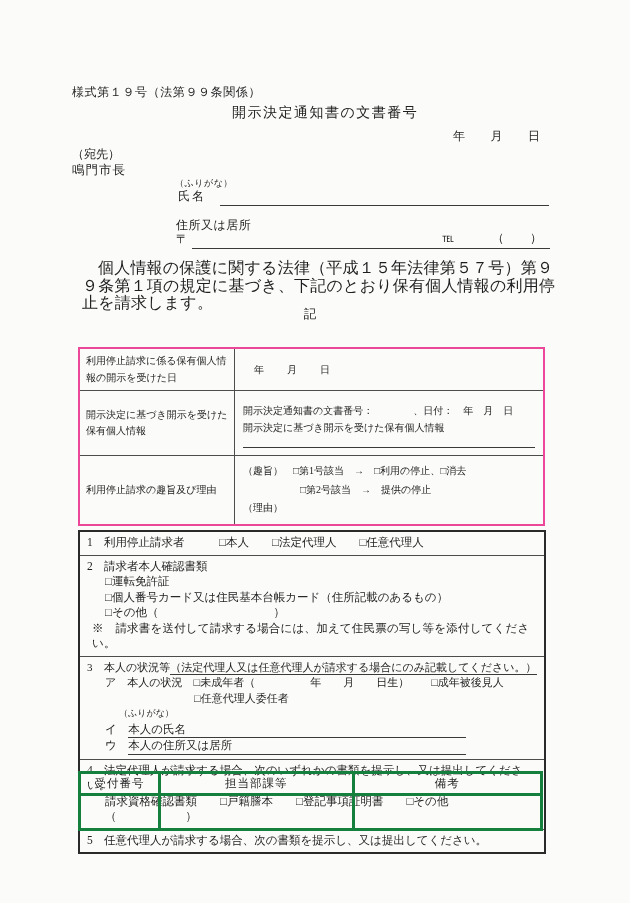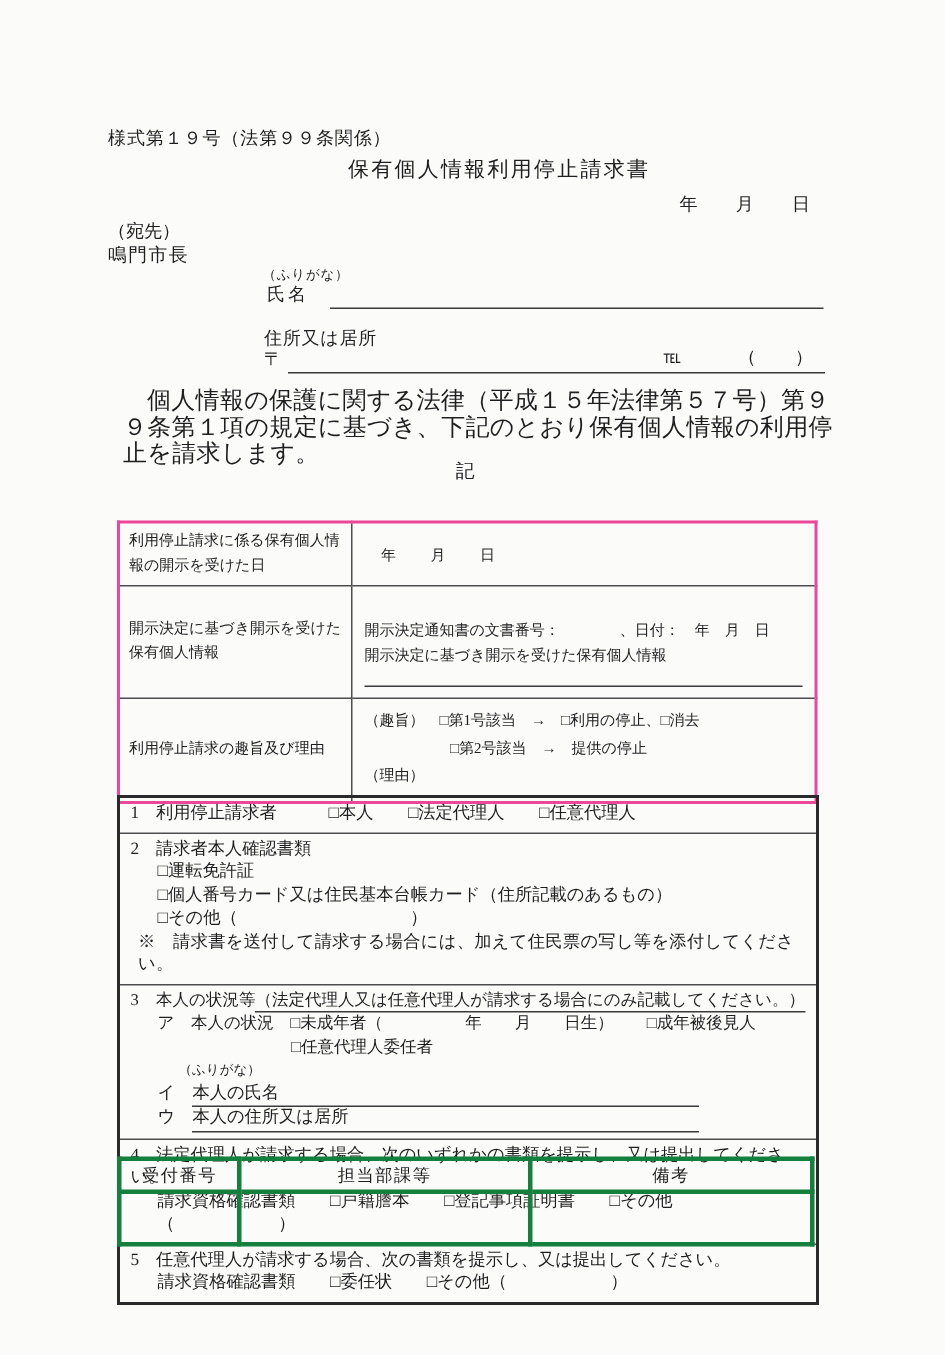--- a/index.html
+++ b/index.html
@@ -36,21 +36,21 @@
 
   
   table{border-collapse:collapse;}
   .table1{top:347px;left:78px;width:467px;font-size:10px;border:2px solid #ec4899;}
   .table1 td{border:1px solid #4d4d4d;vertical-align:middle;}
   .table1 .label-cell{width:157px;padding:4px 6px;line-height:16.5px;}
   .table1 .r1{height:38px;}
   .table1 .r2{height:60px;}
   .table1 .r3{height:55px;}
   .t1-date{padding-left:18px;letter-spacing:1px;}
-  .t1-r2-cell{vertical-align:top;padding:21px 8px 0 8px;line-height:17px;margin-left:20px;}
+  .t1-r2-cell{vertical-align:top;padding:11px 8px 0 8px;line-height:17px;margin-left:20px;}
   .t1-underline{width:292px;height:11px;border-bottom:1px solid #3a3a3a;margin-bottom:7px;}
   .t1-r3-cell{vertical-align:top;padding:6px 8px;line-height:18.5px;margin-top:40px;}
   .t1-choice2{padding-left:57px;}
 
   
   .table2{top:530px;left:78px;width:464px;border:2px solid #2a2a2a;background:transparent;}
   .t2-row{border-top:1px solid #4d4d4d;padding:3px 7px 4px 7px;font-size:11.5px;line-height:15.5px;}
   .t2-row:first-child{border-top:none;}
   .t2-num{display:inline-block;width:17px;}
   .t2-indent{padding-left:18px;}
@@ -70,21 +70,21 @@
   .table3 .c1{width:78px;}
   .table3 .c2{width:196px;}
   .table3 .c3{width:191px;}
 </style>
 </head>
 <body>
 
 <div class="page">
 
   <div class="abs form-number">様式第１９号（法第９９条関係）</div>
-  <div class="abs doc-title">保有個人情報利用停止請求書</div>
+  <div class="abs doc-title">開示決定通知書の文書番号</div>
   <div class="abs date-line">年　　月　　日</div>
   <div class="abs addressee">（宛先）</div>
   <div class="abs recipient">鳴門市長</div>
 
   <div class="abs furigana-label">（ふりがな）</div>
   <div class="abs name-row">
     <span class="lbl">氏名</span>
     <span class="fill-line"></span>
   </div>
   <div class="abs address-label">住所又は居所</div>
@@ -156,21 +156,20 @@
       </div>
     </div>
 
     <div class="t2-row">
       <div><span class="t2-num">4</span><span>法定代理人が請求する場合、次のいずれかの書類を提示し、又は提出してください。</span></div>
       <div class="t2-indent">請求資格確認書類　　□戸籍謄本　　□登記事項証明書　　□その他（　　　　　　）</div>
     </div>
 
     <div class="t2-row">
       <div><span class="t2-num">5</span><span>任意代理人が請求する場合、次の書類を提示し、又は提出してください。</span></div>
-      <div class="t2-indent">請求資格確認書類　　□委任状　　□その他（　　　　　　）</div>
     </div>
 
   </div>
 
   <table class="abs table3">
     <tbody>
         <tr>
       <th class="c1">受付番号</th>
       <th class="c2">担当部課等</th>
       <th class="c3">備考</th>

